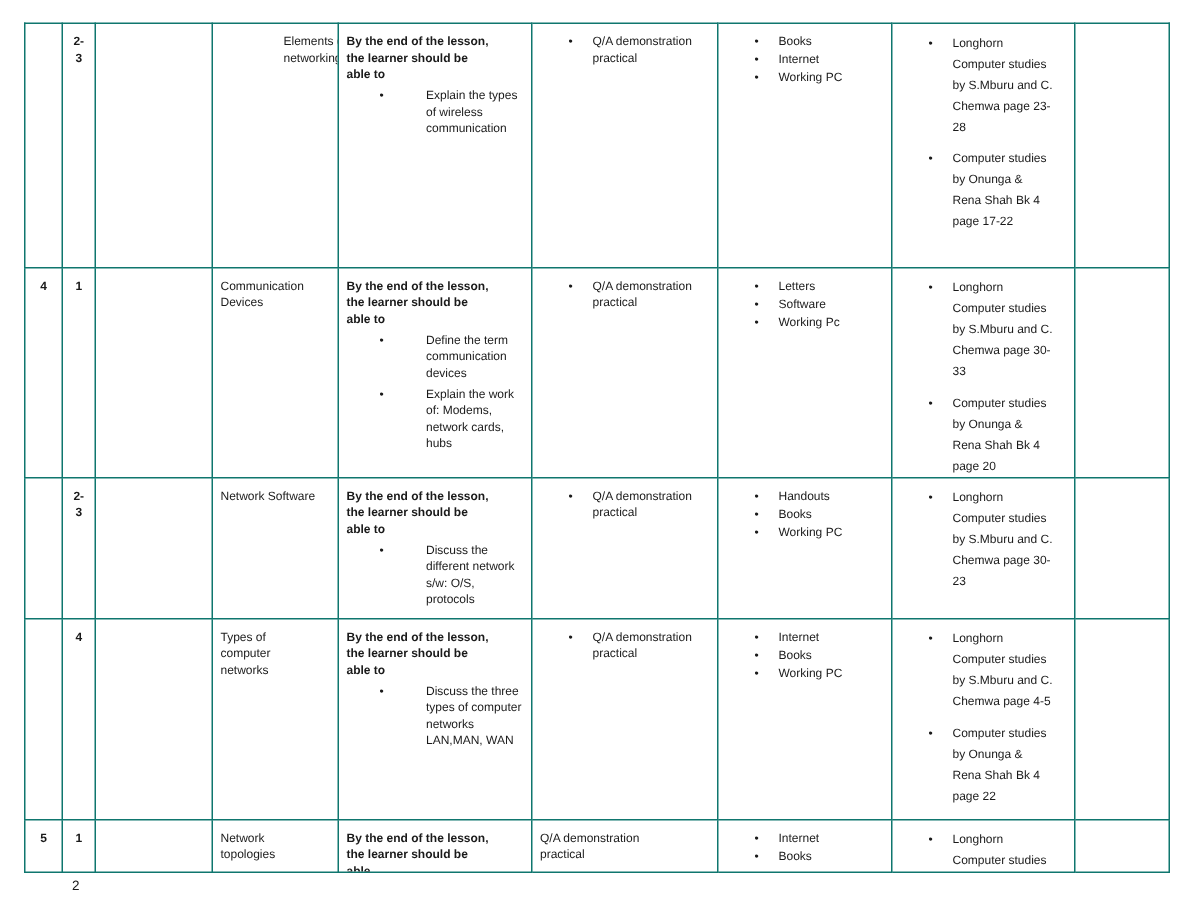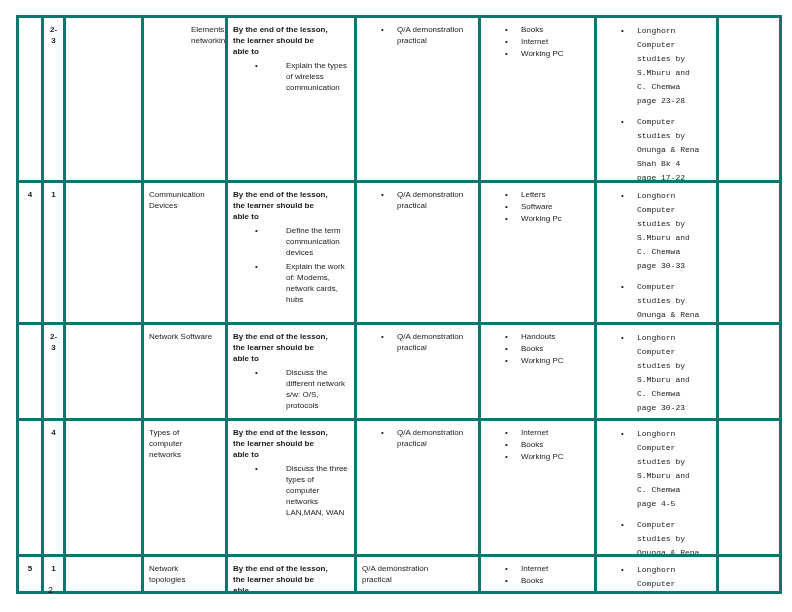--- a/index.html
+++ b/index.html
@@ -4,21 +4,21 @@
 <style>
   html,body{margin:0;padding:0;background:#ffffff;}
   .page{
     position:relative;width:792px;height:612px;background:#ffffff;overflow:hidden;
     font-family:"Liberation Sans", sans-serif;color:#1a1a1a;
   }
   table.sow{
     position:absolute;left:16px;top:15px;width:763px;
     border-collapse:collapse;table-layout:fixed;
   }
-  td{border:3px solid #0f766e;padding:0;vertical-align:top;}
+  td{border:1px solid #0f766e;padding:0;vertical-align:top;}
   .cell{
     box-sizing:border-box;overflow:hidden;
     padding:6px 5px 0 5px;
     font-size:8px;line-height:11px;
   }
   .num{text-align:center;font-weight:bold;}
   .lesson .cell{padding-left:6px;padding-right:6px;}
   .topic-text{display:inline-block;width:65px;}
   .obj-intro{width:97px;font-weight:bold;}
   ul{list-style:none;margin:0;padding:0;}
@@ -28,21 +28,21 @@
   .obj-list li + li{margin-top:3px;}
   .obj-text{width:68px;margin-left:15px;}
   .act-list{margin-left:19px;}
   .act-text{width:79px;}
   .act-plain{width:70px;}
   .res-list{margin-left:19px;}
   .res-list li + li{margin-top:1px;}
   .res-text{width:71px;}
   .ref-list{margin-left:19px;line-height:14px;}
   .ref-list li + li{margin-top:7px;}
-  .ref-text{width:67px;font-family:Liberation Mono, monospace;}
+  .ref-text{width:67px;}
   .page-num{position:absolute;left:48px;top:585px;font-size:9px;line-height:11px;}
 </style>
 </head>
 <body>
 
 <div class="page">
   <table class="sow">
     <colgroup>
       <col style="width:25px">
         <col style="width:22px">

